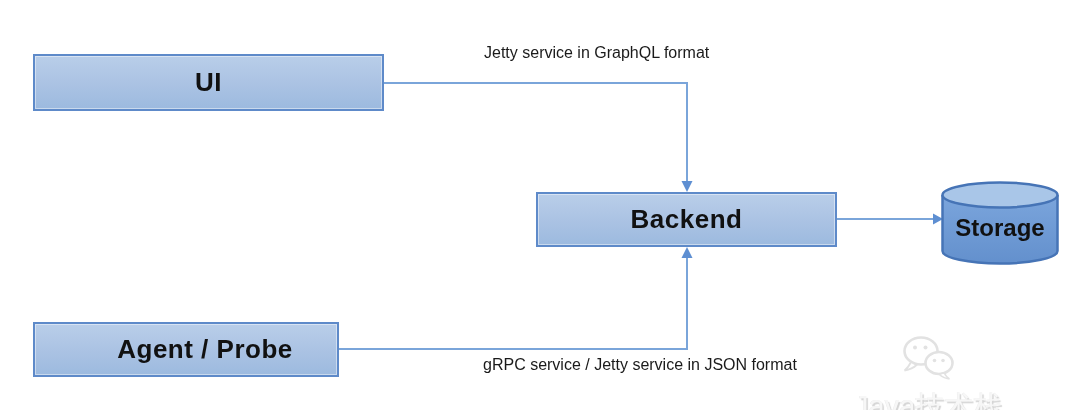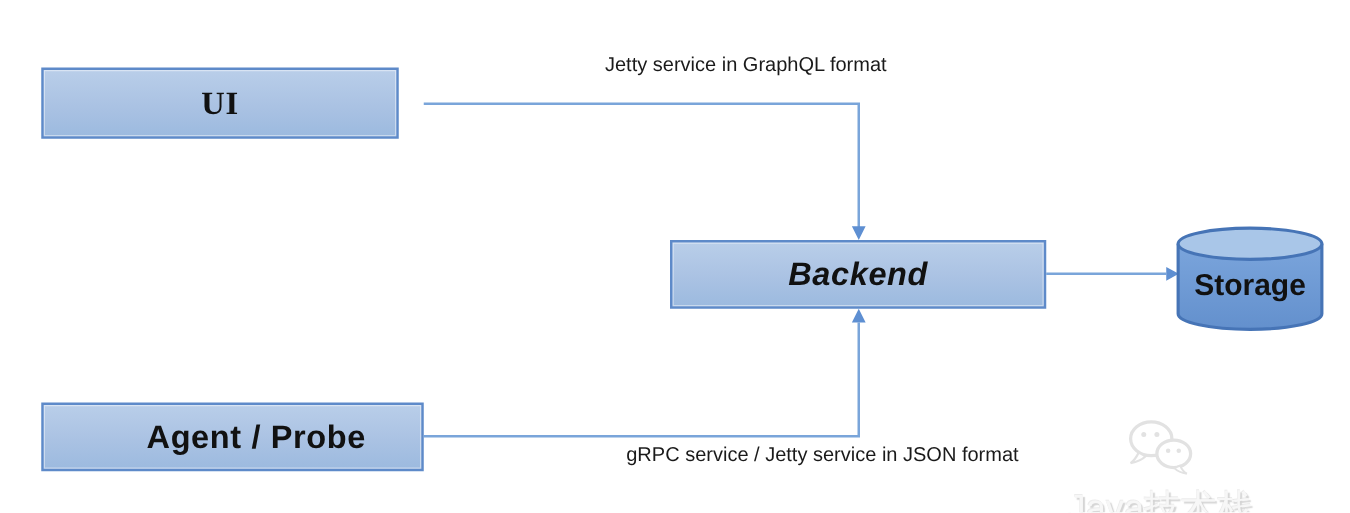--- a/index.html
+++ b/index.html
@@ -18,33 +18,33 @@
     justify-content: center;
     background: linear-gradient(180deg, #b9cee9 0%, #aac2e3 55%, #9cbadf 100%);
     border: 2px solid #5e8ac9;
     box-shadow: inset 0 0 0 1px rgba(255,255,255,0.45);
     box-sizing: border-box;
     font-weight: bold;
     font-size: 26px;
     color: #111111;
     letter-spacing: 0.5px;
   }
-  #node-ui      { left: 33px;  top: 54px;  width: 286px; height: 57px; font-family: Liberation Serif, serif; }
+  #node-ui      { left: 33px;  top: 54px;  width: 351px; height: 57px; }
   #node-agent   { left: 33px;  top: 322px; width: 306px; height: 55px; padding-left: 38px; }
-  #node-backend { left: 536px; top: 192px; width: 301px; height: 55px; font-style: italic; }
+  #node-backend { left: 536px; top: 192px; width: 301px; height: 55px; }
   #node-storage { position: absolute; left: 940px; top: 180px; width: 120px; height: 88px; }
   .edge-label {
     position: absolute;
     font-weight: normal;
     font-size: 16px;
     color: #1a1a1a;
     white-space: nowrap;
   }
   #edge-label-top    { left: 484px; top: 44px; }
-  #edge-label-bottom { left: 501px; top: 356px; text-align: right; }
+  #edge-label-bottom { left: 483px; top: 356px; text-align: right; }
   .connector-layer {
     position: absolute;
     left: 0; top: 0;
     width: 1080px; height: 410px;
     pointer-events: none;
   }
   .watermark {
     position: absolute;
     left: 854px; top: 334px;
     display: flex;

